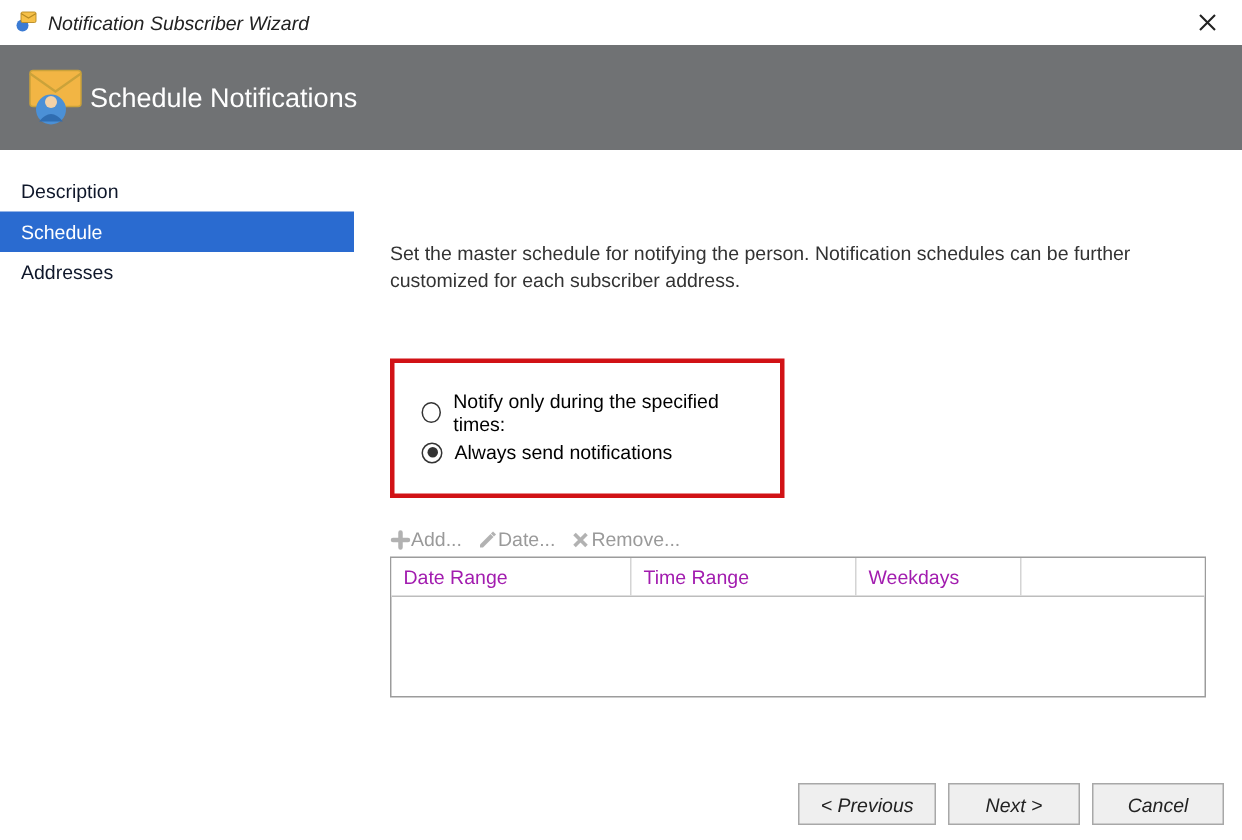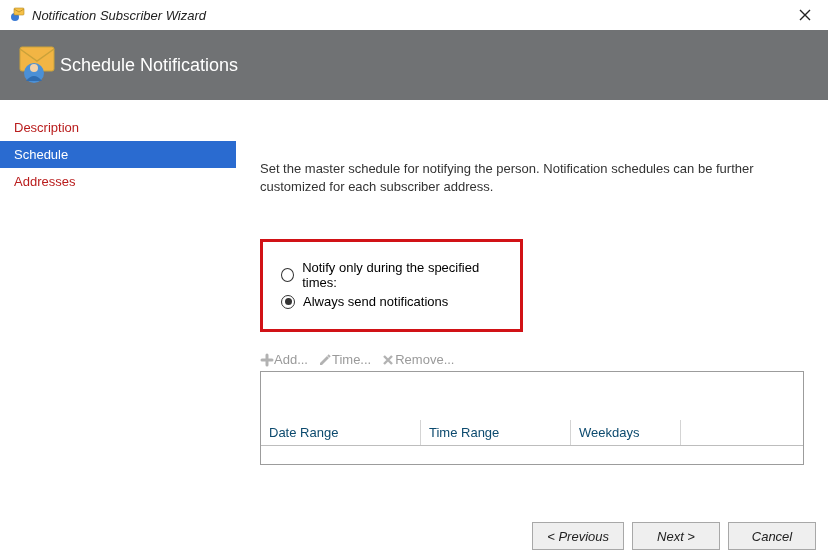--- a/index.html
+++ b/index.html
@@ -11,21 +11,21 @@
     .titlebar .title { color: #222; font-size: 13px; }
     .titlebar .close { margin-left: auto; width: 30px; height: 30px; display: flex; align-items: center; justify-content: center; cursor: pointer; }
 
     
     .banner { height: 70px; background: #707274; display: flex; align-items: center; padding: 0 14px; gap: 0; }
     .banner .banner-title { color: #fff; font-size: 18px; font-weight: 400; }
 
     
     .body { display: flex; height: calc(100% - 30px - 70px - 48px); }
     .sidebar { width: 236px; background: #fff; padding-top: 14px; }
-    .side-item { padding: 6px 14px; color: #b91c1c; cursor: pointer; }
+    .side-item { padding: 6px 14px; color: #0f172a; cursor: pointer; }
     .side-item.selected { background: #2a6bd0; color: #fff; }
 
     
     .main { flex: 1; padding: 60px 24px 16px 24px; }
     .intro { color: #333; line-height: 1.35; margin-bottom: 44px; }
 
     .highlight { border: 3px solid #d11216; padding: 14px 18px 16px 18px; width: 263px; margin-bottom: 20px; }
     .radio-row { display: flex; align-items: center; margin: 4px 0; cursor: pointer; }
     .radio-outer { width: 14px; height: 14px; border: 1.5px solid #333; border-radius: 50%; display: inline-flex; align-items: center; justify-content: center; margin-right: 8px; }
     .radio-outer.selected::after { content: ""; width: 7px; height: 7px; background: #333; border-radius: 50%; }
@@ -33,21 +33,21 @@
     
     .toolbar-row { display: flex; align-items: flex-end; justify-content: space-between; margin-top: 6px; }
     .sched-label { color: #555; padding-bottom: 4px; }
     .toolbtns { display: flex; gap: 10px; color: #9a9a9a; }
     .toolbtn { display: inline-flex; align-items: center; gap: 0; cursor: pointer; }
     .toolbtn svg { opacity: 0.65; }
 
     
     .grid { border: 1px solid #9c9c9c; margin-top: 4px; height: 94px; }
     .grid-header { display: flex; background: #fff; border-bottom: 1px solid #bdbdbd; }
-    .gh { padding: 5px 8px; color: #0c4a6e; border-right: 1px solid #d4d4d4; margin-top: 48px; }
+    .gh { padding: 5px 8px; color: #a21caf; border-right: 1px solid #d4d4d4; }
     .gh.c1 { width: 160px; }
     .gh.c2 { width: 150px; }
     .gh.c3 { width: 110px; }
     .gh.c4 { flex: 1; border-right: none; }
     .grid-body { }
 
     
     .footer { position: absolute; bottom: 0; left: 0; right: 0; height: 48px; display: flex; align-items: center; justify-content: flex-end; gap: 8px; padding: 0 12px; background: #fff; }
     .btn { min-width: 88px; height: 28px; border: 1px solid #a8a8a8; background: #efefef; color: #222; padding: 0 14px; cursor: pointer; font-style: italic; }
     .btn.disabled { color: #9a9a9a; background: #e3e3e3; cursor: default; }
@@ -111,21 +111,21 @@
           <svg width="14" height="14" viewBox="0 0 14 14">
               <path d="M7 2 V12 M2 7 H12" stroke="#8a8a8a" stroke-width="3" stroke-linecap="round"></path>
             </svg>
           <span>Add...</span>
         </span>
         <span class="toolbtn">
           <svg width="14" height="14" viewBox="0 0 14 14">
               <path d="M2 12 L4 12 L11 5 L9 3 L2 10 Z" fill="#8a8a8a"></path>
               <path d="M10 2 L12 4" stroke="#8a8a8a" stroke-width="2"></path>
             </svg>
-          <span>Time...</span>
+          <span>Date...</span>
         </span>
         <span class="toolbtn">
           <svg width="14" height="14" viewBox="0 0 14 14">
               <path d="M3 3 L11 11 M11 3 L3 11" stroke="#8a8a8a" stroke-width="2.4"></path>
             </svg>
           <span>Remove...</span>
         </span>
       </div>
     </div>
 

